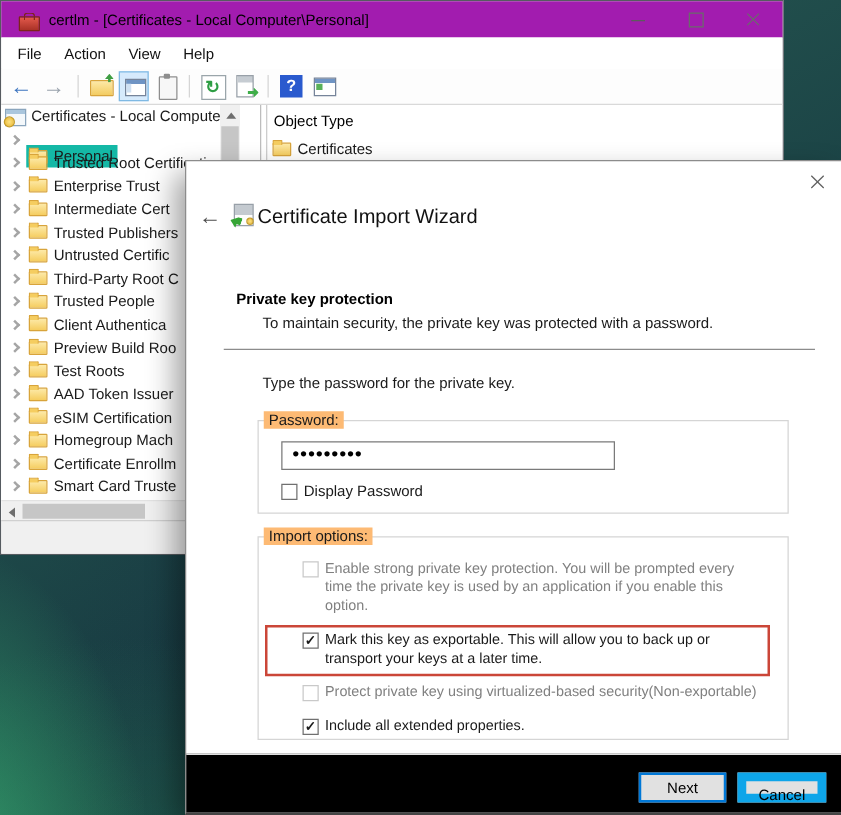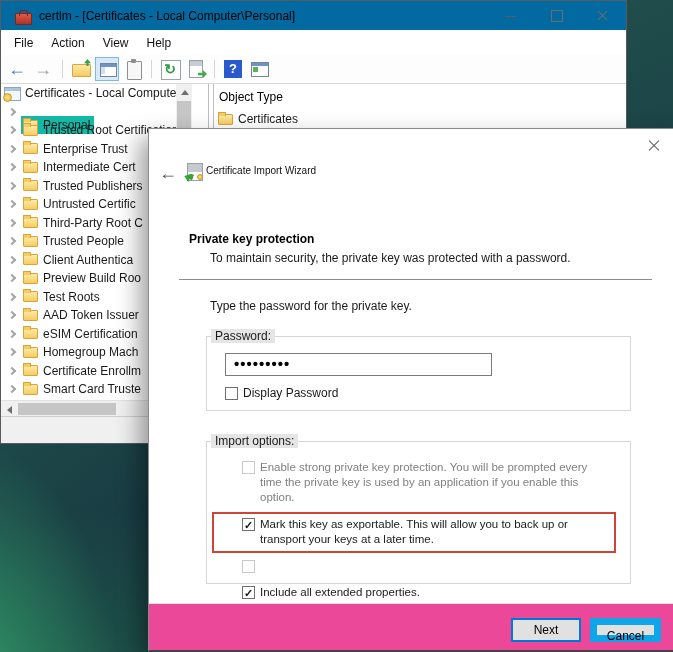--- a/index.html
+++ b/index.html
@@ -17,21 +17,21 @@
   }
   .frag { position:absolute; left:453px; top:0; width:116px; height:4px; background:#1d3b42; }
   .frag i { position:absolute; top:0; height:4px; display:block; }
   .frag .f1 { left:6px;  width:13px; background:#c77f35; }
   .frag .f2 { left:24px; width:8px;  background:#3a5f8a; }
   .frag .f3 { left:68px; width:16px; background:#2d6a62; }
 
   
   .mmc { position:absolute; left:0; top:0; width:627px; height:444px; background:#fff;
          border:1px solid #565b60; }
-  .titlebar { position:absolute; left:0; top:0; right:0; height:29px; background:#0369a1; }
+  .titlebar { position:absolute; left:0; top:0; right:0; height:29px; background:#a21caf; }
   .app-icon { position:absolute; left:13px; top:8px; width:17px; height:14px; }
   .app-icon::before { content:""; position:absolute; left:1px; top:4px; width:15px; height:10px;
       background:linear-gradient(#e2594b, #aa3227); border:1px solid #7e241b; border-radius:1px; }
   .app-icon::after { content:""; position:absolute; left:5px; top:1px; width:7px; height:5px;
       border:1px solid #7e241b; border-bottom:none; border-radius:3px 3px 0 0; }
   .title { position:absolute; left:38px; top:8px; white-space:nowrap; color:#000; }
   .caption { position:absolute; right:1px; top:0; height:29px; display:flex; }
   .cap { width:46px; height:29px; position:relative; }
   .cap::before { content:""; position:absolute; }
   .cap.min::before { left:18px; top:15px; width:11px; height:1px; background:#5c5c5c; }
@@ -130,48 +130,48 @@
   .wiz-header { position:absolute; left:0; top:32px; right:0; height:30px; }
   .back-arrow { position:absolute; left:10px; top:2px; font-size:18px; color:#4d4d4d; }
   .wiz-icon { position:absolute; left:35px; top:2px; width:20px; height:19px; }
   .wiz-icon::before { content:""; position:absolute; left:3px; top:0; width:14px; height:16px;
       background:#fdfdfd; border:1px solid #98a0a8;
       box-shadow:inset 0 4px 0 -2px #c4cad0, inset 0 7px 0 -2px #c4cad0, inset 0 10px 0 -2px #c4cad0; }
   .wiz-icon .seal { position:absolute; right:1px; bottom:2px; width:6px; height:6px; border-radius:50%;
       background:radial-gradient(#fbe284,#e9b52f); border:1px solid #c59c2a; }
   .wiz-icon::after { content:""; position:absolute; left:0; bottom:0; width:9px; height:9px; background:#36a536;
       clip-path:polygon(0 100%, 0 35%, 35% 35%, 35% 0, 100% 50%, 35% 100%); transform:rotate(200deg); }
-  .wiz-title { position:absolute; left:57px; top:4px; font-size:10px; color:#111; }
+  .wiz-title { position:absolute; left:57px; top:4px; font-size:16px; color:#111; }
 
   .heading { position:absolute; left:40px; top:103px; font-weight:bold; color:#000; }
   .subheading { position:absolute; left:61px; top:122px; }
   .divider { position:absolute; left:30px; top:150px; width:473px; height:1px; background:#8c8c8c; }
   .instruction { position:absolute; left:61px; top:170px; }
 
   .groupbox { position:absolute; left:57px; width:425px; border:1px solid #d5d5d5; }
-  .gb-label { position:absolute; left:4px; top:-8px; background:#e5e5e5; padding:0 4px; }
+  .gb-label { position:absolute; left:4px; top:-8px; background:#fdba74; padding:0 4px; }
   .pw-group { top:207px; height:75px; }
   .pw-input { position:absolute; left:18px; top:16px; width:267px; height:23px; background:#fff;
       border:1px solid #7a7a7a; font-size:15px; letter-spacing:1px; font-weight:bold;
       line-height:20px; padding-left:8px; color:#000; overflow:hidden; }
   .cb { width:13px; height:13px; border:1px solid #707070; background:#fff; flex:0 0 auto;
       font-size:11px; font-weight:bold; line-height:12px; text-align:center; color:#1a1a1a; }
   .cb.disabled { border-color:#c9c9c9; }
   .pw-display { position:absolute; left:18px; top:49px; display:flex; gap:5px; align-items:center; }
 
-  .imp-group { top:312px; height:143px; padding-top:13px; }
+  .imp-group { top:300px; height:163px; padding-top:13px; }
   .opt-wrap { margin:0 14px 1px 5px; border:2px solid transparent; padding:3px 4px 4px 12px; }
   .opt-wrap.hl { border-color:#cb4638; }
   .opt { display:flex; gap:5px;margin-left:16px; }
   .opt .cb { margin-top:1px; }
   .opt-label { font-size:11.5px; line-height:15px; max-width:382px; }
   .opt-label.disabled { color:#808080; }
   .opt-label.single { white-space:nowrap; max-width:none; }
 
-  .footer { position:absolute; left:0; right:0; bottom:0; height:47px; background:#ec4899;
+  .footer { position:absolute; left:0; right:0; bottom:0; height:47px; background:#000000;
       border-top:1px solid #dfdfdf; }
   .btn { position:absolute; top:14px; height:24px; background:#e1e1e1; text-align:center;
       line-height:21px; color:#000; }
   .btn-next { left:362px; width:70px; border:2px solid #0078d7; }
   .btn-cancel { left:441px; width:71px; border:7px solid #0ea5e9; line-height:22px; }
 </style>
 </head>
 <body>
 
 <div class="stage">
@@ -408,20 +408,21 @@
           </div>
           <div class="opt-wrap hl">
             <div class="opt">
               <span class="cb checked">✓</span>
               <span class="opt-label">Mark this key as exportable. This will allow you to back up or transport your keys at a later time.</span>
             </div>
           </div>
           <div class="opt-wrap">
             <div class="opt">
               <span class="cb disabled"></span>
+              <span class="opt-label disabled single">Protect private key using virtualized-based security(Non-exportable)</span>
             </div>
           </div>
           <div class="opt-wrap">
             <div class="opt">
               <span class="cb checked">✓</span>
               <span class="opt-label single">Include all extended properties.</span>
             </div>
           </div>
         </div>
     </div>

